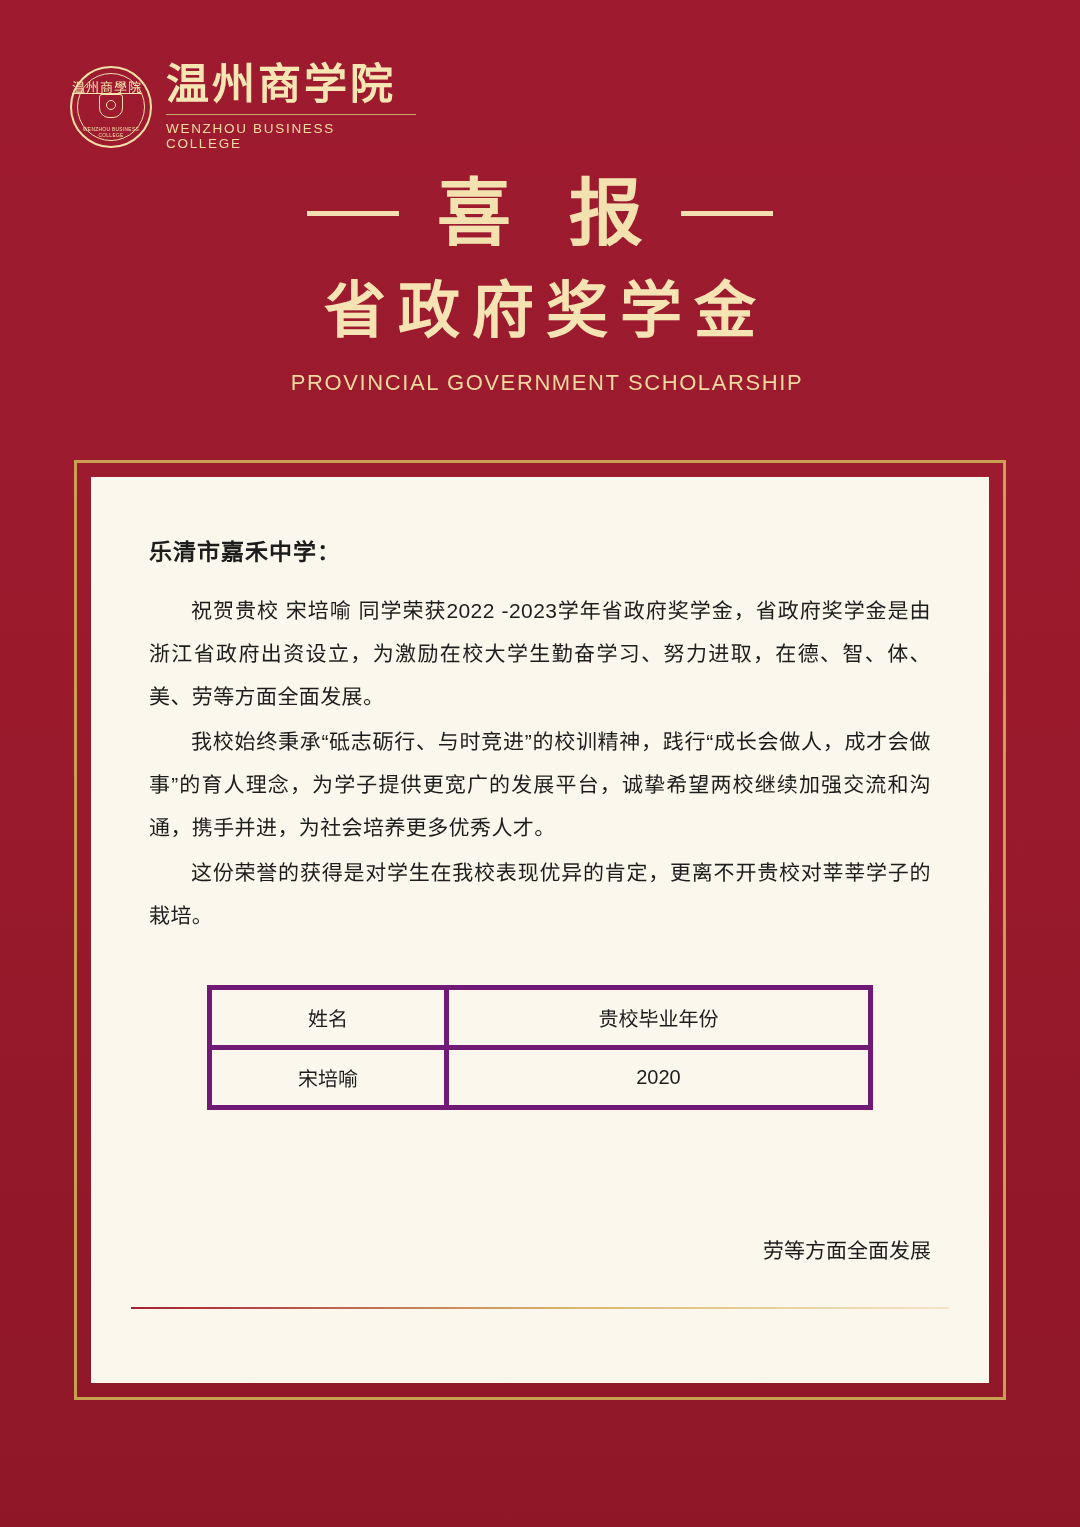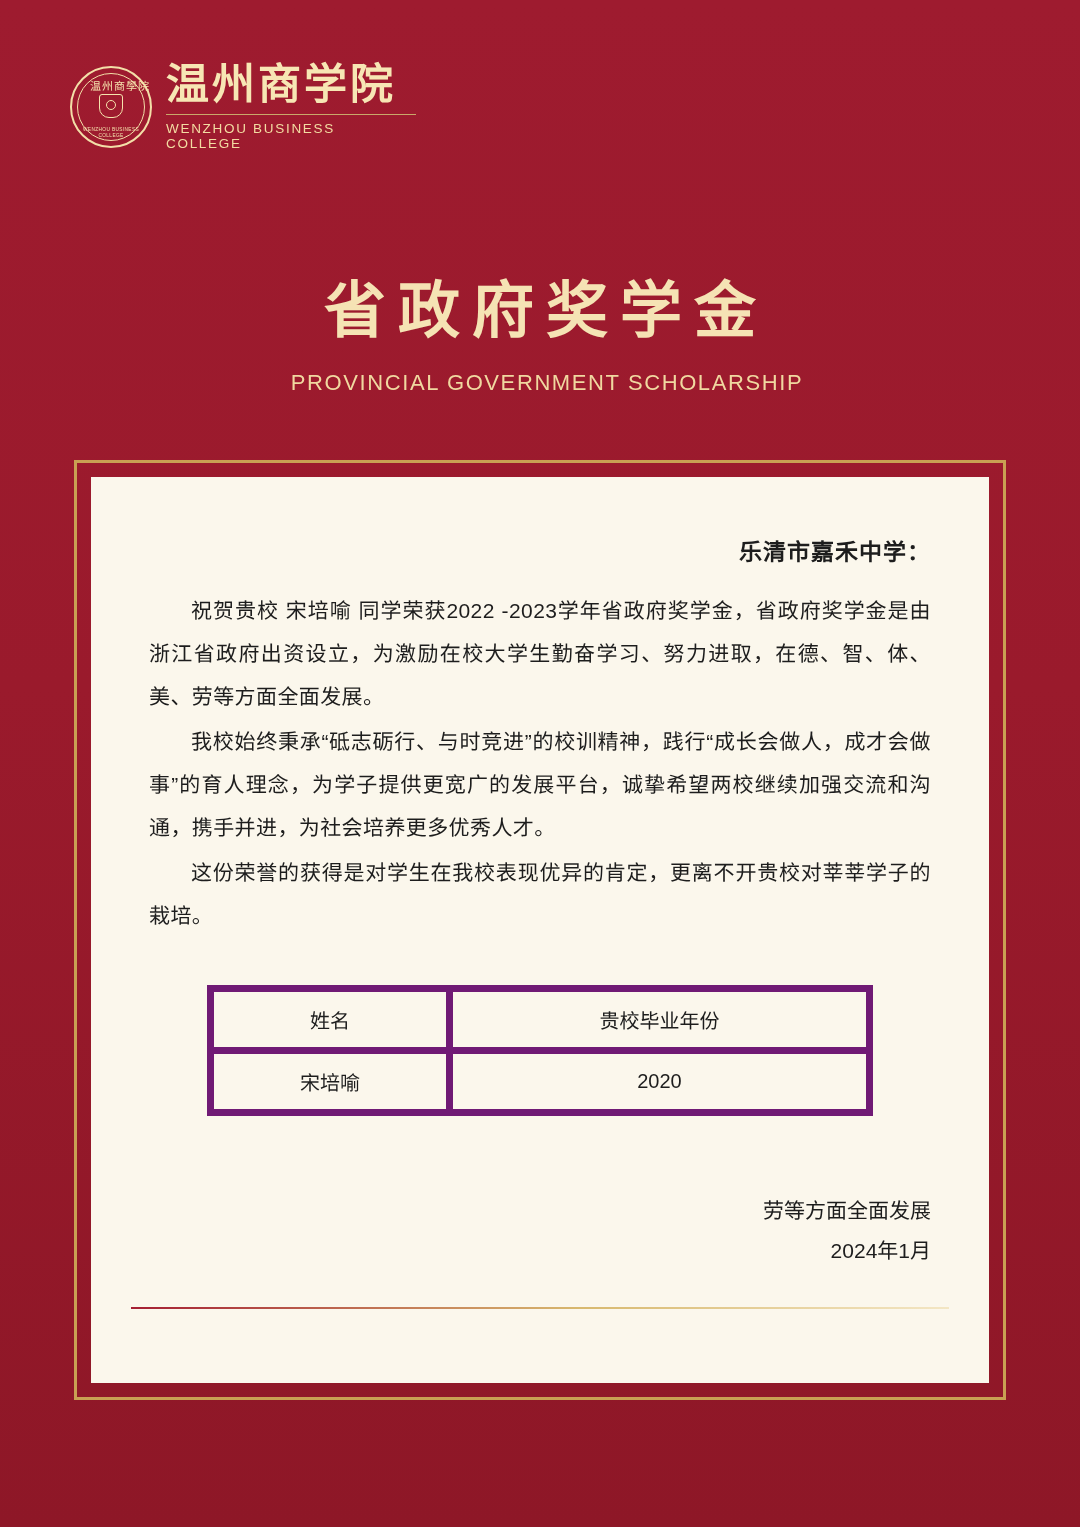--- a/index.html
+++ b/index.html
@@ -73,24 +73,25 @@
     width: 8px;
     height: 8px;
     border: 1.4px solid #f6e3ad;
     border-radius: 50%;
   }
   .logo-seal .seal-top {
     position: absolute;
     top: 9px;
     left: 0;
     right: 0;
-    text-align: right;
-    font-size: 11px;
+    text-align: left;
+    font-size: 13px;
     letter-spacing: 1px;
     color: #f6e3ad;
+    text-decoration: underline;
   }
   .logo-seal .seal-bottom {
     position: absolute;
     bottom: 8px;
     left: 0;
     right: 0;
     text-align: center;
     font-size: 5.2px;
     letter-spacing: .4px;
     color: #f6e3ad;
@@ -189,21 +190,20 @@
     box-sizing: border-box;
     padding: 56px 58px 0 58px;
     position: relative;
   }
   .addressee {
     font-size: 23px;
     font-weight: 700;
     color: #1d1d1d;
     letter-spacing: 1px;
     margin-bottom: 22px;
-    text-align: right;
   }
   .para {
     font-size: 21px;
     color: #1d1d1d;
     line-height: 2.05;
     text-align: justify;
     text-indent: 2em;
     margin: 0 0 2px 0;
     letter-spacing: .4px;
   }
@@ -211,21 +211,21 @@
   
   .info-table {
     margin: 48px auto 0 auto;
     width: 666px;
     border-collapse: collapse;
     font-size: 20px;
     color: #1d1d1d;
   }
   .info-table th,
   .info-table td {
-    border: 7px solid #701a75;
+    border: 5px solid #701a75;
     text-align: center;
     padding: 13px 0;
     font-weight: 400;
   }
   .info-table .col-name { width: 232px; }
 
   
   .signature {
     position: absolute;
     right: 58px;
@@ -256,20 +256,25 @@
         <div class="seal-mark"></div>
       </div>
       <div class="seal-bottom">WENZHOU BUSINESS COLLEGE</div>
     </div>
     <div class="logo-text">
       <div class="logo-cn">温州商学院</div>
       <div class="logo-en">WENZHOU BUSINESS  COLLEGE</div>
     </div>
   </div>
 
+  <div class="title-xibao">
+    <span class="dash"></span>
+    <span class="word">喜 报</span>
+    <span class="dash"></span>
+  </div>
 
   <div class="title-main">省政府奖学金</div>
   <div class="title-en">PROVINCIAL GOVERNMENT SCHOLARSHIP</div>
 
   <div class="card-outer">
     <div class="card-inner">
 
       <div class="addressee">乐清市嘉禾中学：</div>
 
       <p class="para">祝贺贵校 宋培喻 同学荣获2022 -2023学年省政府奖学金，省政府奖学金是由浙江省政府出资设立，为激励在校大学生勤奋学习、努力进取，在德、智、体、美、劳等方面全面发展。</p>
@@ -286,20 +291,19 @@
         <tbody>
           <tr>
             <td>宋培喻</td>
             <td>2020</td>
           </tr>
         </tbody>
       </table>
 
       <div class="signature">
         <div>劳等方面全面发展</div>
-        <div>2024年1月</div>
       </div>
 
       <div class="rule"></div>
     </div>
   </div>
 
 </div>
 
 </body></html>

